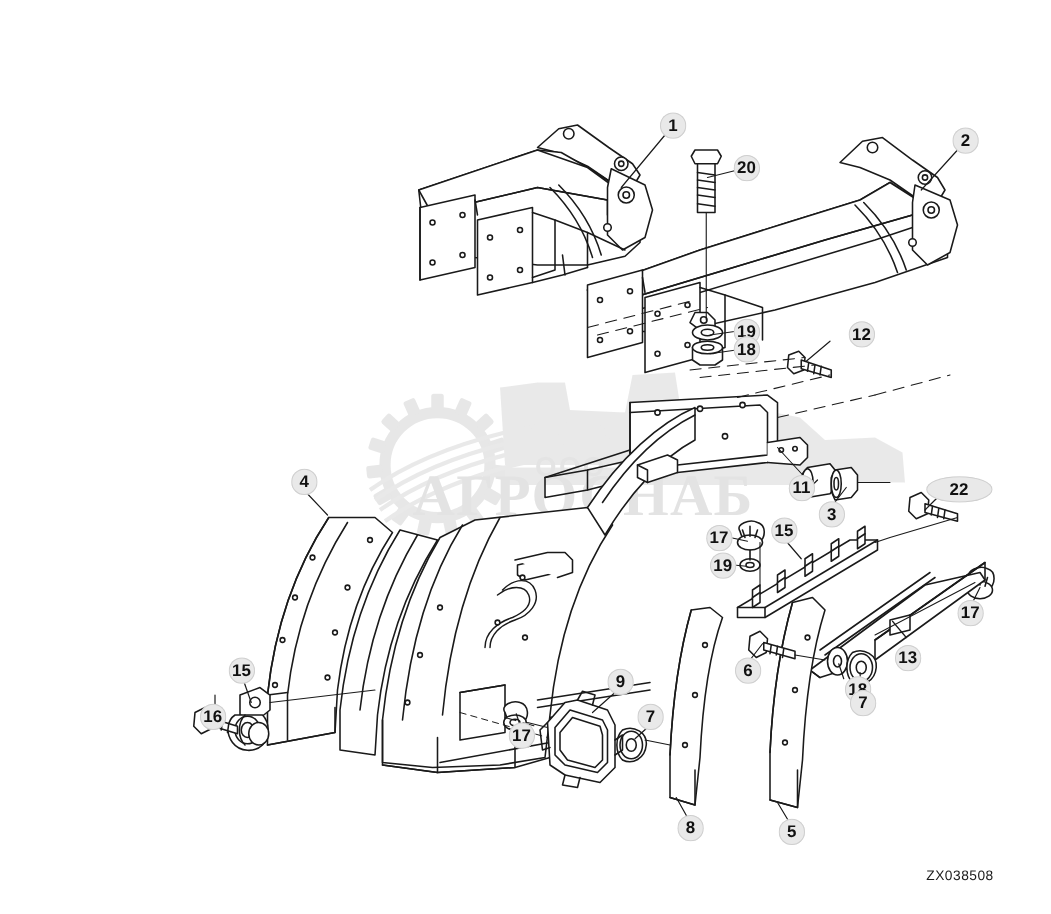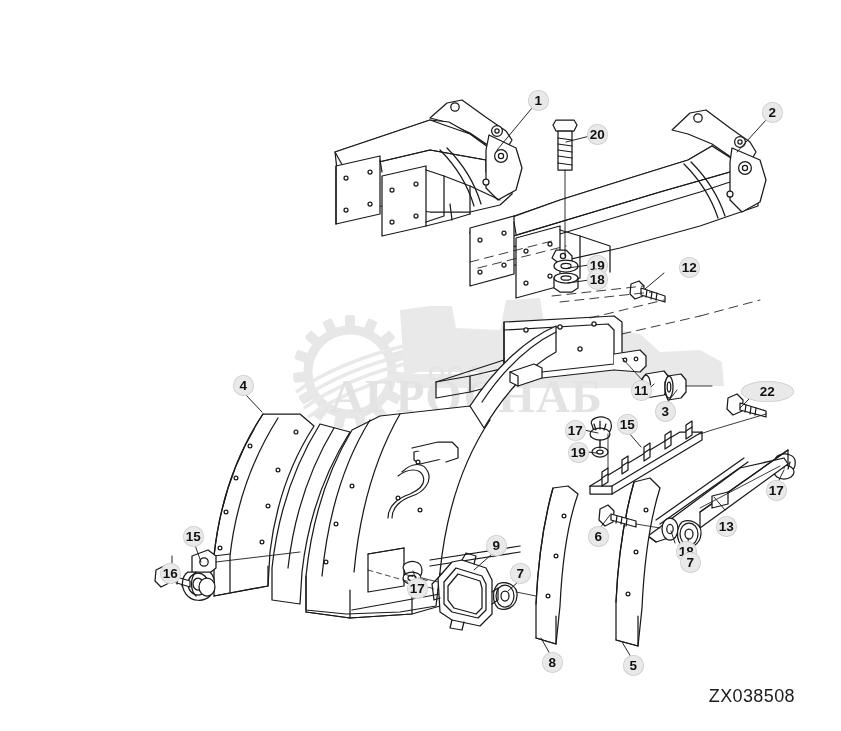--- a/index.html
+++ b/index.html
@@ -10,21 +10,21 @@
     width:841px;height:731px;
     background:#ffffff;
     overflow:hidden;
   }
   #sheet svg{position:absolute;left:0;top:0;}
   .wm{position:absolute;pointer-events:none;}
   #refno{
     position:absolute;
     right:46px;bottom:24px;
     font-family:"Liberation Sans",sans-serif;
-    font-size:18px;
+    font-size:11px;
     letter-spacing:0.4px;
     color:#1b1b1b;
     white-space:nowrap;
   }
   
   .callout{
     position:absolute;
     width:21px;height:21px;
     border-radius:50%;
     background:#e9e9e9;

